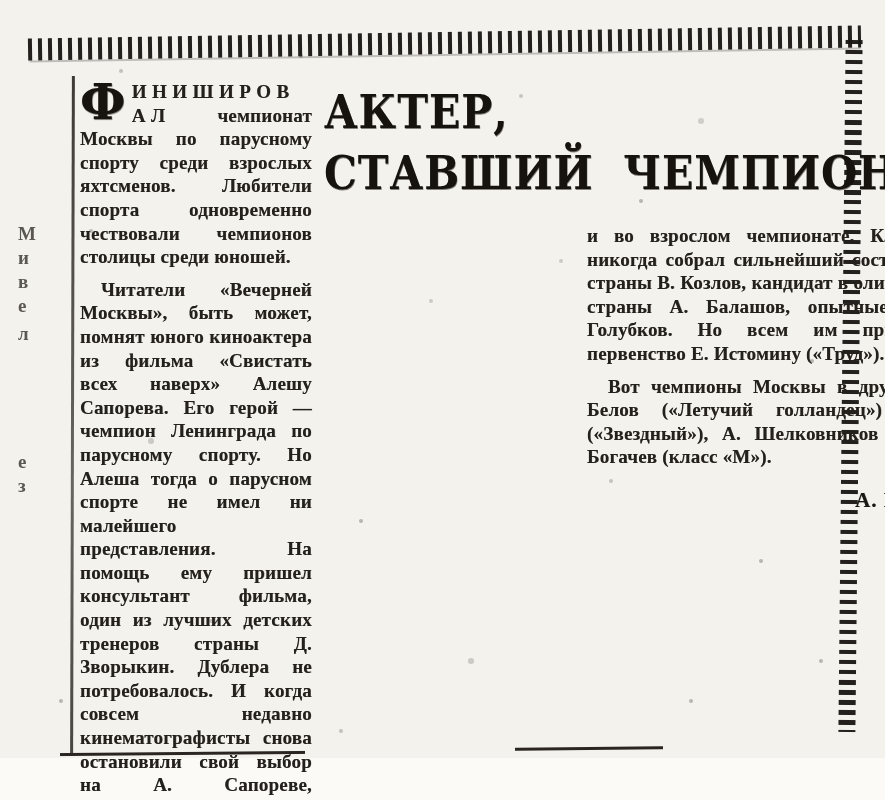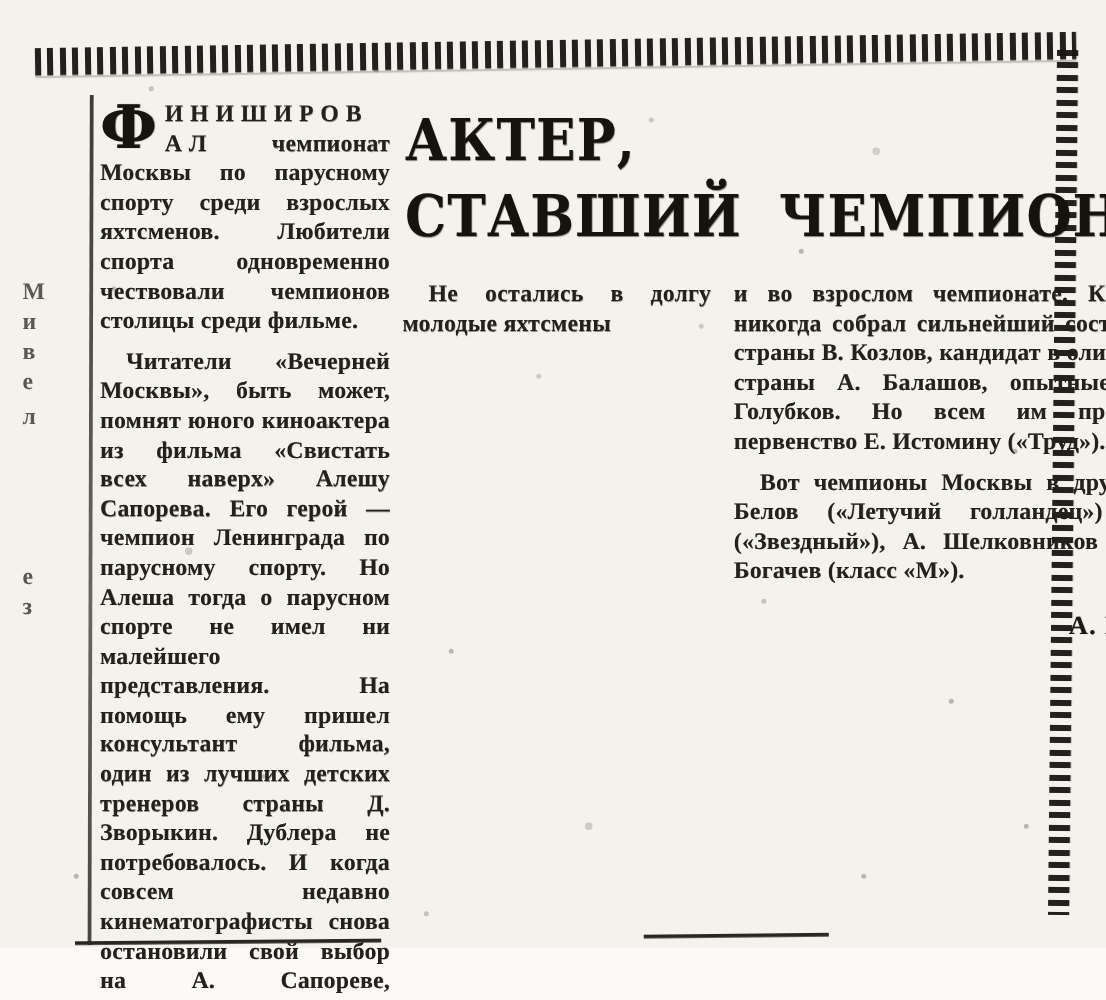--- a/index.html
+++ b/index.html
@@ -121,32 +121,31 @@
     <span style="top:272px">в</span>
     <span style="top:296px">е</span>
     <span style="top:324px">л</span>
     <span style="top:452px">е</span>
     <span style="top:476px">з</span>
   </div>
 
   <div class="content">
 
     <div class="col1">
-      <p class="p"><span class="dropcap">Ф</span><span class="leadword">ИНИШИРОВАЛ</span> <span>чемпионат Москвы по парусному спорту среди взрослых яхтсменов. Любители спорта одновременно чествовали чемпионов столицы среди фильме.</span></p>
+      <p class="p"><span class="dropcap">Ф</span><span class="leadword">ИНИШИРОВАЛ</span> <span>чемпионат Москвы по парусному спорту среди взрослых яхтсменов. Любители спорта одновременно чествовали чемпионов столицы среди юношей.</span></p>
       <p class="p ind">Читатели «Вечерней Москвы», быть может, помнят юного киноактера из фильма «Свистать всех наверх» Алешу Сапорева. Его герой — чемпион Ленинграда по парусному спорту. Но Алеша тогда о парусном спорте не имел ни малейшего представления. На помощь ему пришел консультант фильма, один из лучших детских тренеров страны Д. Зворыкин. Дублера не потребовалось. И когда совсем недавно кинематографисты снова остановили свой выбор на А. Сапореве, двенадцатилетний яхтсмен</p>
     </div>
 
     <div class="right-part">
       <h1 class="headline">
         <span class="l1">АКТЕР,</span>
         <span class="l2">СТАВШИЙ ЧЕМПИОНОМ</span>
       </h1>
       <div class="cols">
         <div class="col2">
-          <p class="p ind">Не остались в долгу молодые яхтсмены</p>
         </div>
         <div class="col3">
           <p class="p">и во взрослом чемпионате. Класс «Финн» как никогда собрал сильнейший состав — экс-чемпион страны В. Козлов, кандидат в олимпийскую сборную страны А. Балашов, опытные О. Шилов, Ю. Голубков. Но всем им пришлось уступить первенство Е. Истомину («Труд»).</p>
           <p class="p ind">Вот чемпионы Москвы в других классах — Г. Белов («Летучий голландец») и В. Скачков («Звездный»), А. Шелковников («Дракон») и Ю. Богачев (класс «М»).</p>
           <div class="signature">
             <div class="sig-name">А. НИКИФОРОВ,</div>
             <div class="sig-role">инженер.</div>
           </div>
         </div>
       </div>

